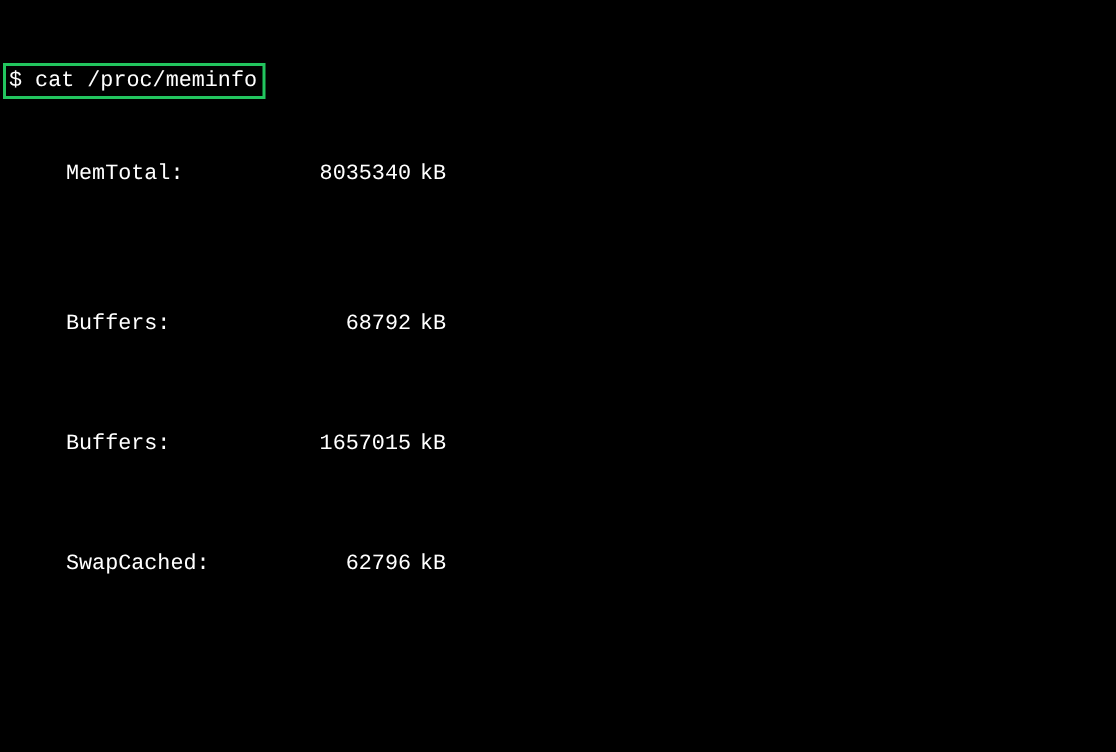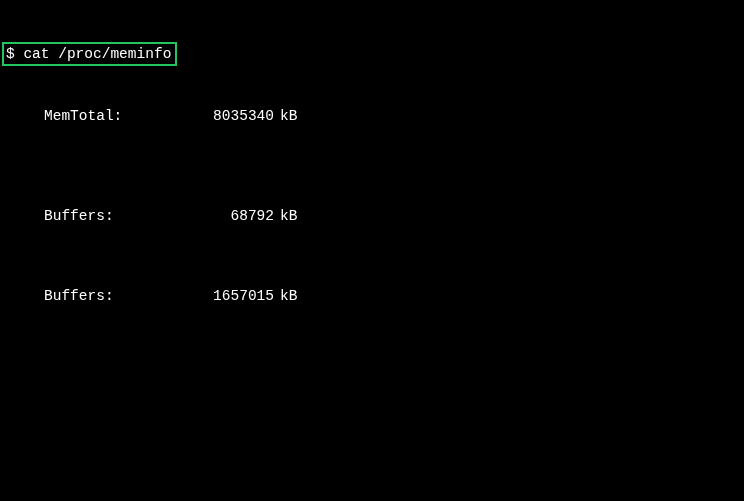--- a/index.html
+++ b/index.html
@@ -35,20 +35,21 @@
 
 <div class="term">
   <span class="prompt-row"><span class="box"><span>$</span> <span>cat /proc/meminfo</span></span></span><div id="rows">
   <span class="row"><span class="key">MemTotal:</span><span class="val">8035340</span><span class="unit">kB</span></span>
 
 
   <span class="row"><span class="key">Buffers:</span><span class="val">68792</span><span class="unit">kB</span></span>
 
   <span class="row"><span class="key">Buffers:</span><span class="val">1657015</span><span class="unit">kB</span></span>
 
+  <span class="row"><span class="key">SwapCached:</span><span class="val">62796</span><span class="unit">kB</span></span>
 
   
 
   
 
   
 
   
 
   

